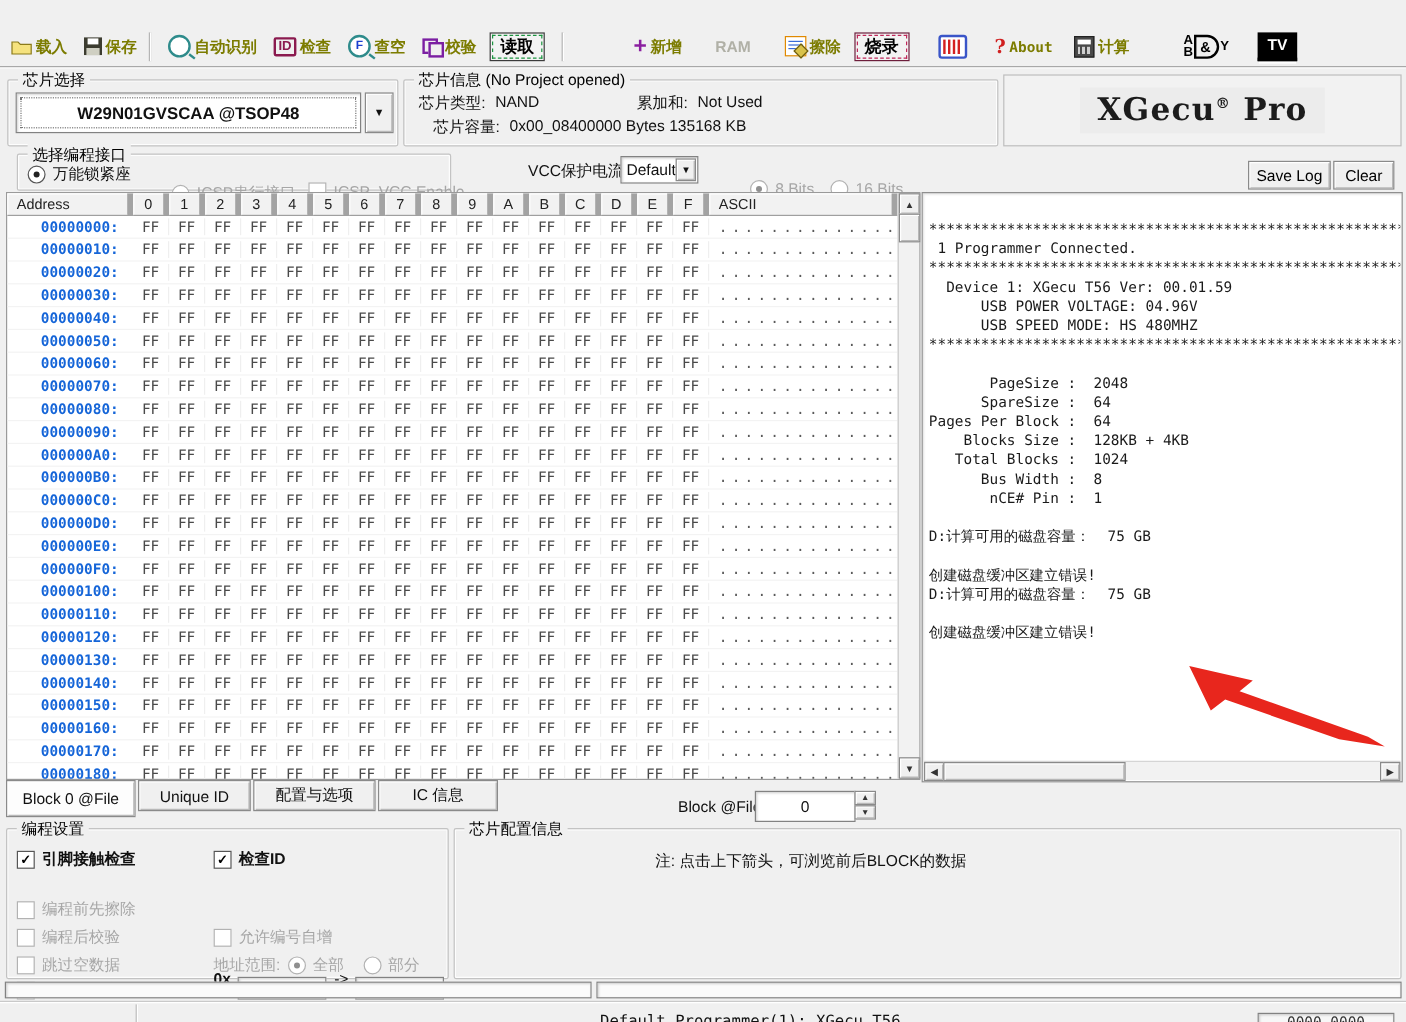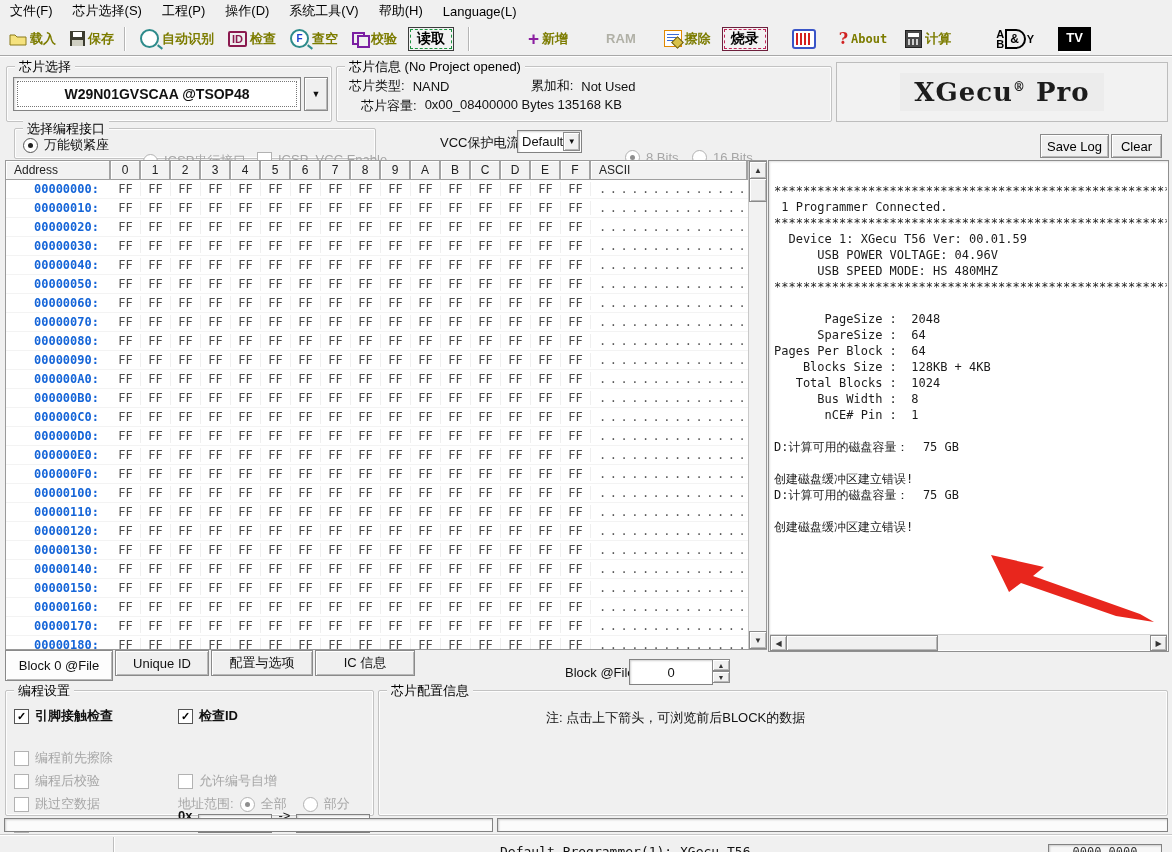--- a/index.html
+++ b/index.html
@@ -53,21 +53,21 @@
   .radio{width:13px;height:13px;border-radius:50%;background:#fff;border:1px solid #555;display:inline-flex;align-items:center;justify-content:center;flex:none;}
   .radio.dis{border-color:#b2b2b2;}
   .radio i{width:5px;height:5px;border-radius:50%;background:#222;}
   .radio.dis i{background:#8f8f8f;}
   .graytxt{color:#a6a6a6;margin-top:16px;}
   .ctlrow{display:flex;align-items:center;gap:6px;position:absolute;white-space:nowrap;}
   
   .hexpanel{position:absolute;left:5px;top:160px;width:760px;height:488px;background:#fff;border:1px solid #9a9a9a;display:flex;}
   .hexmain{width:743px;height:100%;overflow:hidden;font-family:"DejaVu Sans Mono",monospace;font-size:12px;}
   .hexhead{display:flex;height:19px;background:#f2f2f2;}
-  .hexhead div{border-right:2px solid #a3a3a3;border-bottom:1px solid #9f9f9f;box-shadow:inset 1px 1px 0 #fff;
+  .hexhead div{border-right:5px solid #a3a3a3;border-bottom:1px solid #9f9f9f;box-shadow:inset 1px 1px 0 #fff;
                display:flex;align-items:center;justify-content:center;font-family:"Liberation Sans",sans-serif;font-size:12px;color:#222;}
   .hc-addr{width:105px;justify-content:flex-start !important;padding-left:8px;box-sizing:border-box;}
   .hc-byte{width:30px;box-sizing:border-box;}
   .hc-ascii{flex:1;justify-content:flex-start !important;padding-left:8px;box-sizing:border-box;}
   .hexrow{display:flex;height:18px;align-items:center;border-bottom:1px solid #f3f3f3;}
   .hexrow .addr{width:105px;box-sizing:border-box;padding-right:12px;text-align:right;color:#1565d8;font-weight:bold;}
   .hexrow .byte{width:30px;box-sizing:border-box;text-align:center;color:#4a4a4a;border-right:1px solid #efefef;}
   .hexrow .ascii{flex:1;box-sizing:border-box;padding-left:8px;color:#5a5a5a;letter-spacing:3.5px;overflow:hidden;}
   .vscroll{width:17px;background:#f2f2f2;border-left:1px solid #c9c9c9;position:relative;}
   .sbtn{position:absolute;left:0;width:16px;height:16px;font-size:8px;display:flex;align-items:center;justify-content:center;color:#333;}
@@ -94,29 +94,20 @@
   .statusbar{position:absolute;left:0;top:834px;width:1172px;height:18px;background:#f0f0f0;border-top:1px solid #c9c9c9;box-shadow:inset 0 1px 0 #fff;overflow:hidden;}
   .logo-box{position:absolute;left:836px;top:62px;width:330px;height:58px;border:1px solid #bdbdbd;background:#f2f2f2;display:flex;align-items:center;justify-content:center;}
   .logo-inner{background:#ececec;padding:4px 14px;font-family:"DejaVu Serif",serif;font-weight:bold;font-size:26px;color:#1c1c1c;letter-spacing:1px;}
   .logo-inner sup{font-size:12px;}
 </style>
 </head>
 <body>
 
 <div id="app">
 
-  <div class="menu-bar">
-      <span class="menu-item">文件(F)</span>
-      <span class="menu-item">芯片选择(S)</span>
-      <span class="menu-item">工程(P)</span>
-      <span class="menu-item">操作(D)</span>
-      <span class="menu-item">系统工具(V)</span>
-      <span class="menu-item">帮助(H)</span>
-      <span class="menu-item">Language(L)</span>
-    </div>
 
   <div class="toolbar">
     <div class="tbtn">
       <span class="icon">
         <svg width="18" height="14">
             <path d="M1,3 h5 l2,2 h9 v8 h-16 z" fill="#f5e27e" stroke="#8a7a1a"></path>
           </svg>
       </span>
         <span>载入</span>
     </div>
@@ -149,21 +140,21 @@
           <i></i>
         </span>
       <span>校验</span>
     </div>
     <div class="boxed read"><span>读取</span></div>
     <div class="tsep" style="margin-left:14px;"></div>
     <div class="tbtn" style="margin-left:48px;">
       <span class="plus">+</span>
       <span>新增</span>
     </div>
-    <div class="tbtn gray" style="margin-left:28px;justify-content:center;">
+    <div class="tbtn gray" style="margin-left:18px;justify-content:center;">
       <span>RAM</span>
     </div>
     <div class="tbtn" style="margin-left:18px;">
       <span class="eraser">
           <i></i>
           <i></i>
           <i></i>
           <b></b>
         </span>
       <span>擦除</span>
@@ -200,21 +191,21 @@
   <div class="group" style="left:6px;top:66px;width:324px;height:54px;">
     <span class="glabel">芯片选择</span>
     <div class="sunken" style="position:absolute;left:6px;top:10px;width:286px;height:32px;display:flex;align-items:center;justify-content:center;font-weight:bold;font-size:14px;outline:1px dotted #777;outline-offset:-5px;">
       <span>W29N01GVSCAA @TSOP48</span>
     </div>
     <div class="raised" style="position:absolute;left:297px;top:10px;width:22px;height:32px;display:flex;align-items:center;justify-content:center;font-size:9px;">▼</div>
   </div>
 
   <div class="group" style="left:336px;top:66px;width:494px;height:54px;">
     <span class="glabel">芯片信息 (No Project opened)</span>
-    <div style="position:absolute;left:12px;top:10px;display:flex;gap:8px;align-items:center;">
+    <div style="position:absolute;left:12px;top:10px;display:flex;gap:8px;">
       <span>芯片类型:</span>
       <span style="width:110px;">NAND</span>
       <span>累加和:</span>
       <span>Not Used</span>
     </div>
     <div style="position:absolute;left:12px;top:30px;display:flex;gap:8px;margin-left:12px;">
       <span>芯片容量:</span>
       <span>0x00_08400000 Bytes 135168 KB</span>
     </div>
   </div>

